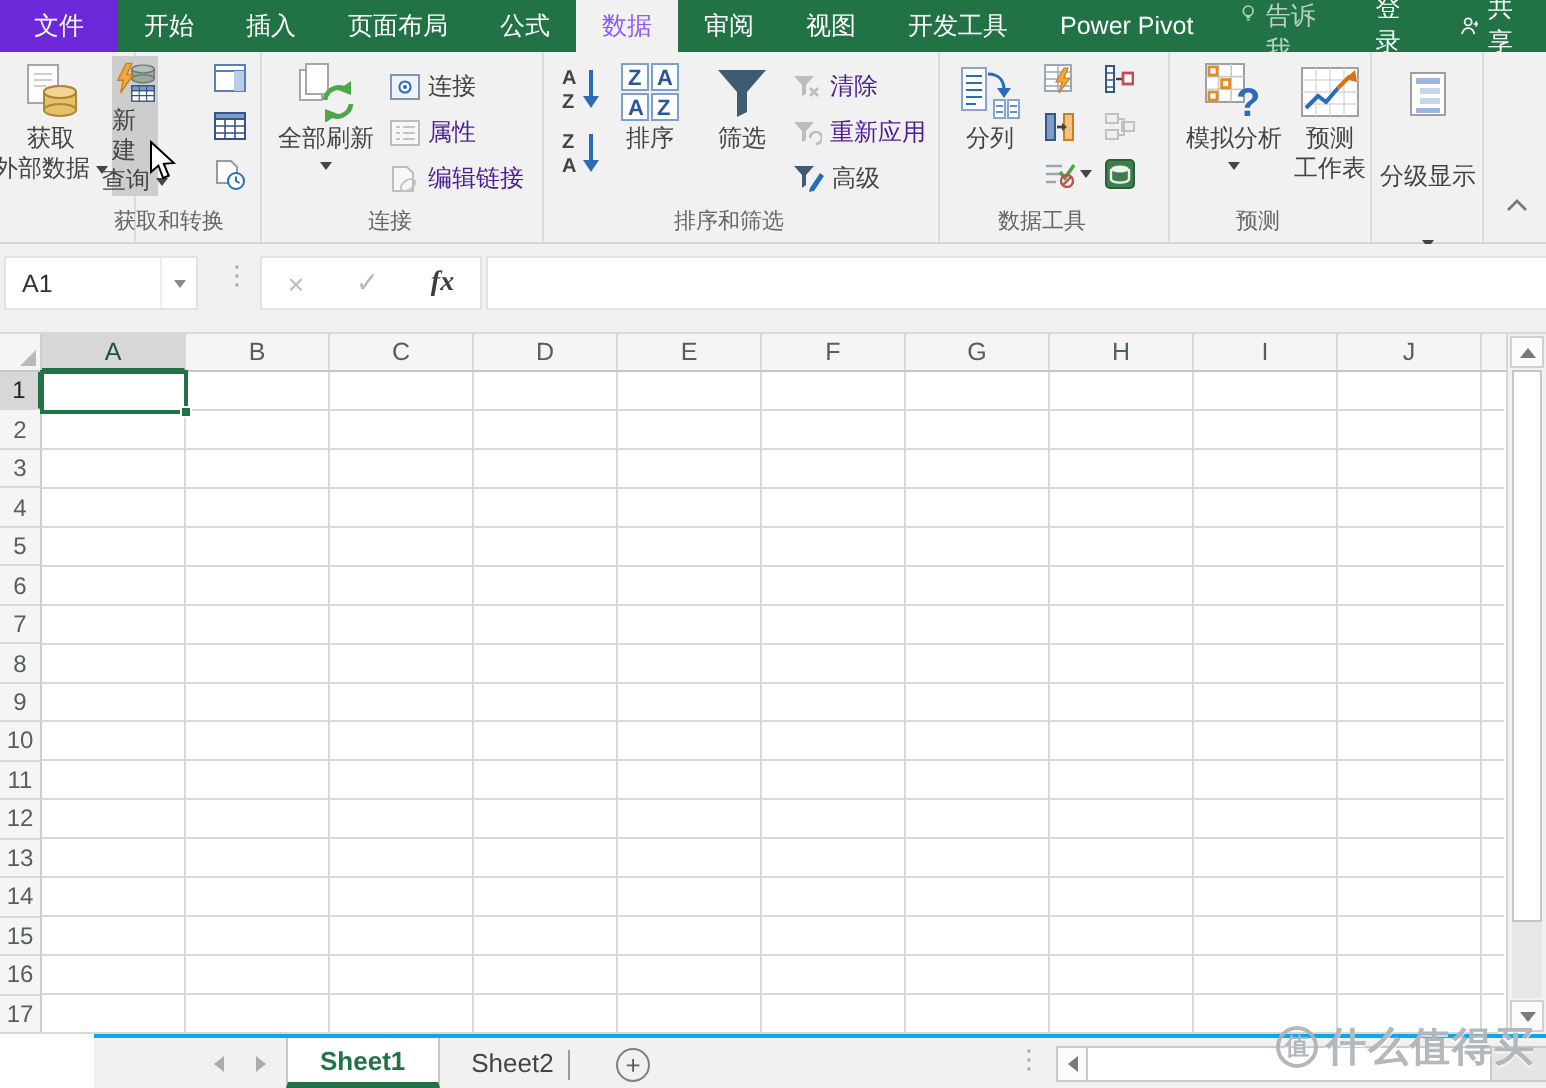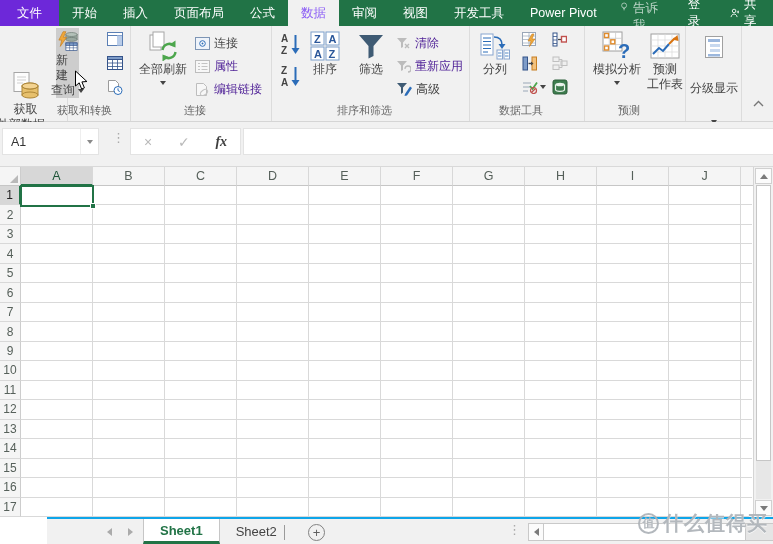--- a/index.html
+++ b/index.html
@@ -153,21 +153,21 @@
         <path d="M1.5 13c.6-3 2.4-4.4 4.5-4.4S10 10 10.5 13" fill="none" stroke="#fff" stroke-width="1.3"></path>
         <path d="M10 5.5h4M12 3.5v4" stroke="#fff" stroke-width="1.2"></path>
       </svg>
       <span>共享</span>
     </div>
   </div>
 </div>
 
 <div class="ribbon">
 
-  <div class="rgroup" style="left:0;width:68px;margin-top:40px;">
+  <div class="rgroup" style="left:0;width:68px;">
     <div class="bigbtn" style="left:2px;width:47px;">
       <svg class="icon30" width="30" height="30" viewBox="0 0 30 30">
         <rect x="3" y="1.5" width="15" height="19" fill="#fdfdfd" stroke="#a6a6a6"></rect>
         <path d="M6 6h9M6 9h9M6 12h6" stroke="#cfcfcf"></path>
         <rect x="11" y="15" width="16" height="9" fill="#e7c06c" stroke="#ad8637"></rect>
         <ellipse cx="19" cy="24" rx="8" ry="3" fill="#e7c06c" stroke="#ad8637"></ellipse>
         <ellipse cx="19" cy="15" rx="8" ry="3" fill="#f3d globalization391" stroke="#ad8637"></ellipse>
         <ellipse cx="19" cy="15" rx="8" ry="3" fill="#f3d391" stroke="#ad8637"></ellipse>
       </svg>
       <span>获取</span>

